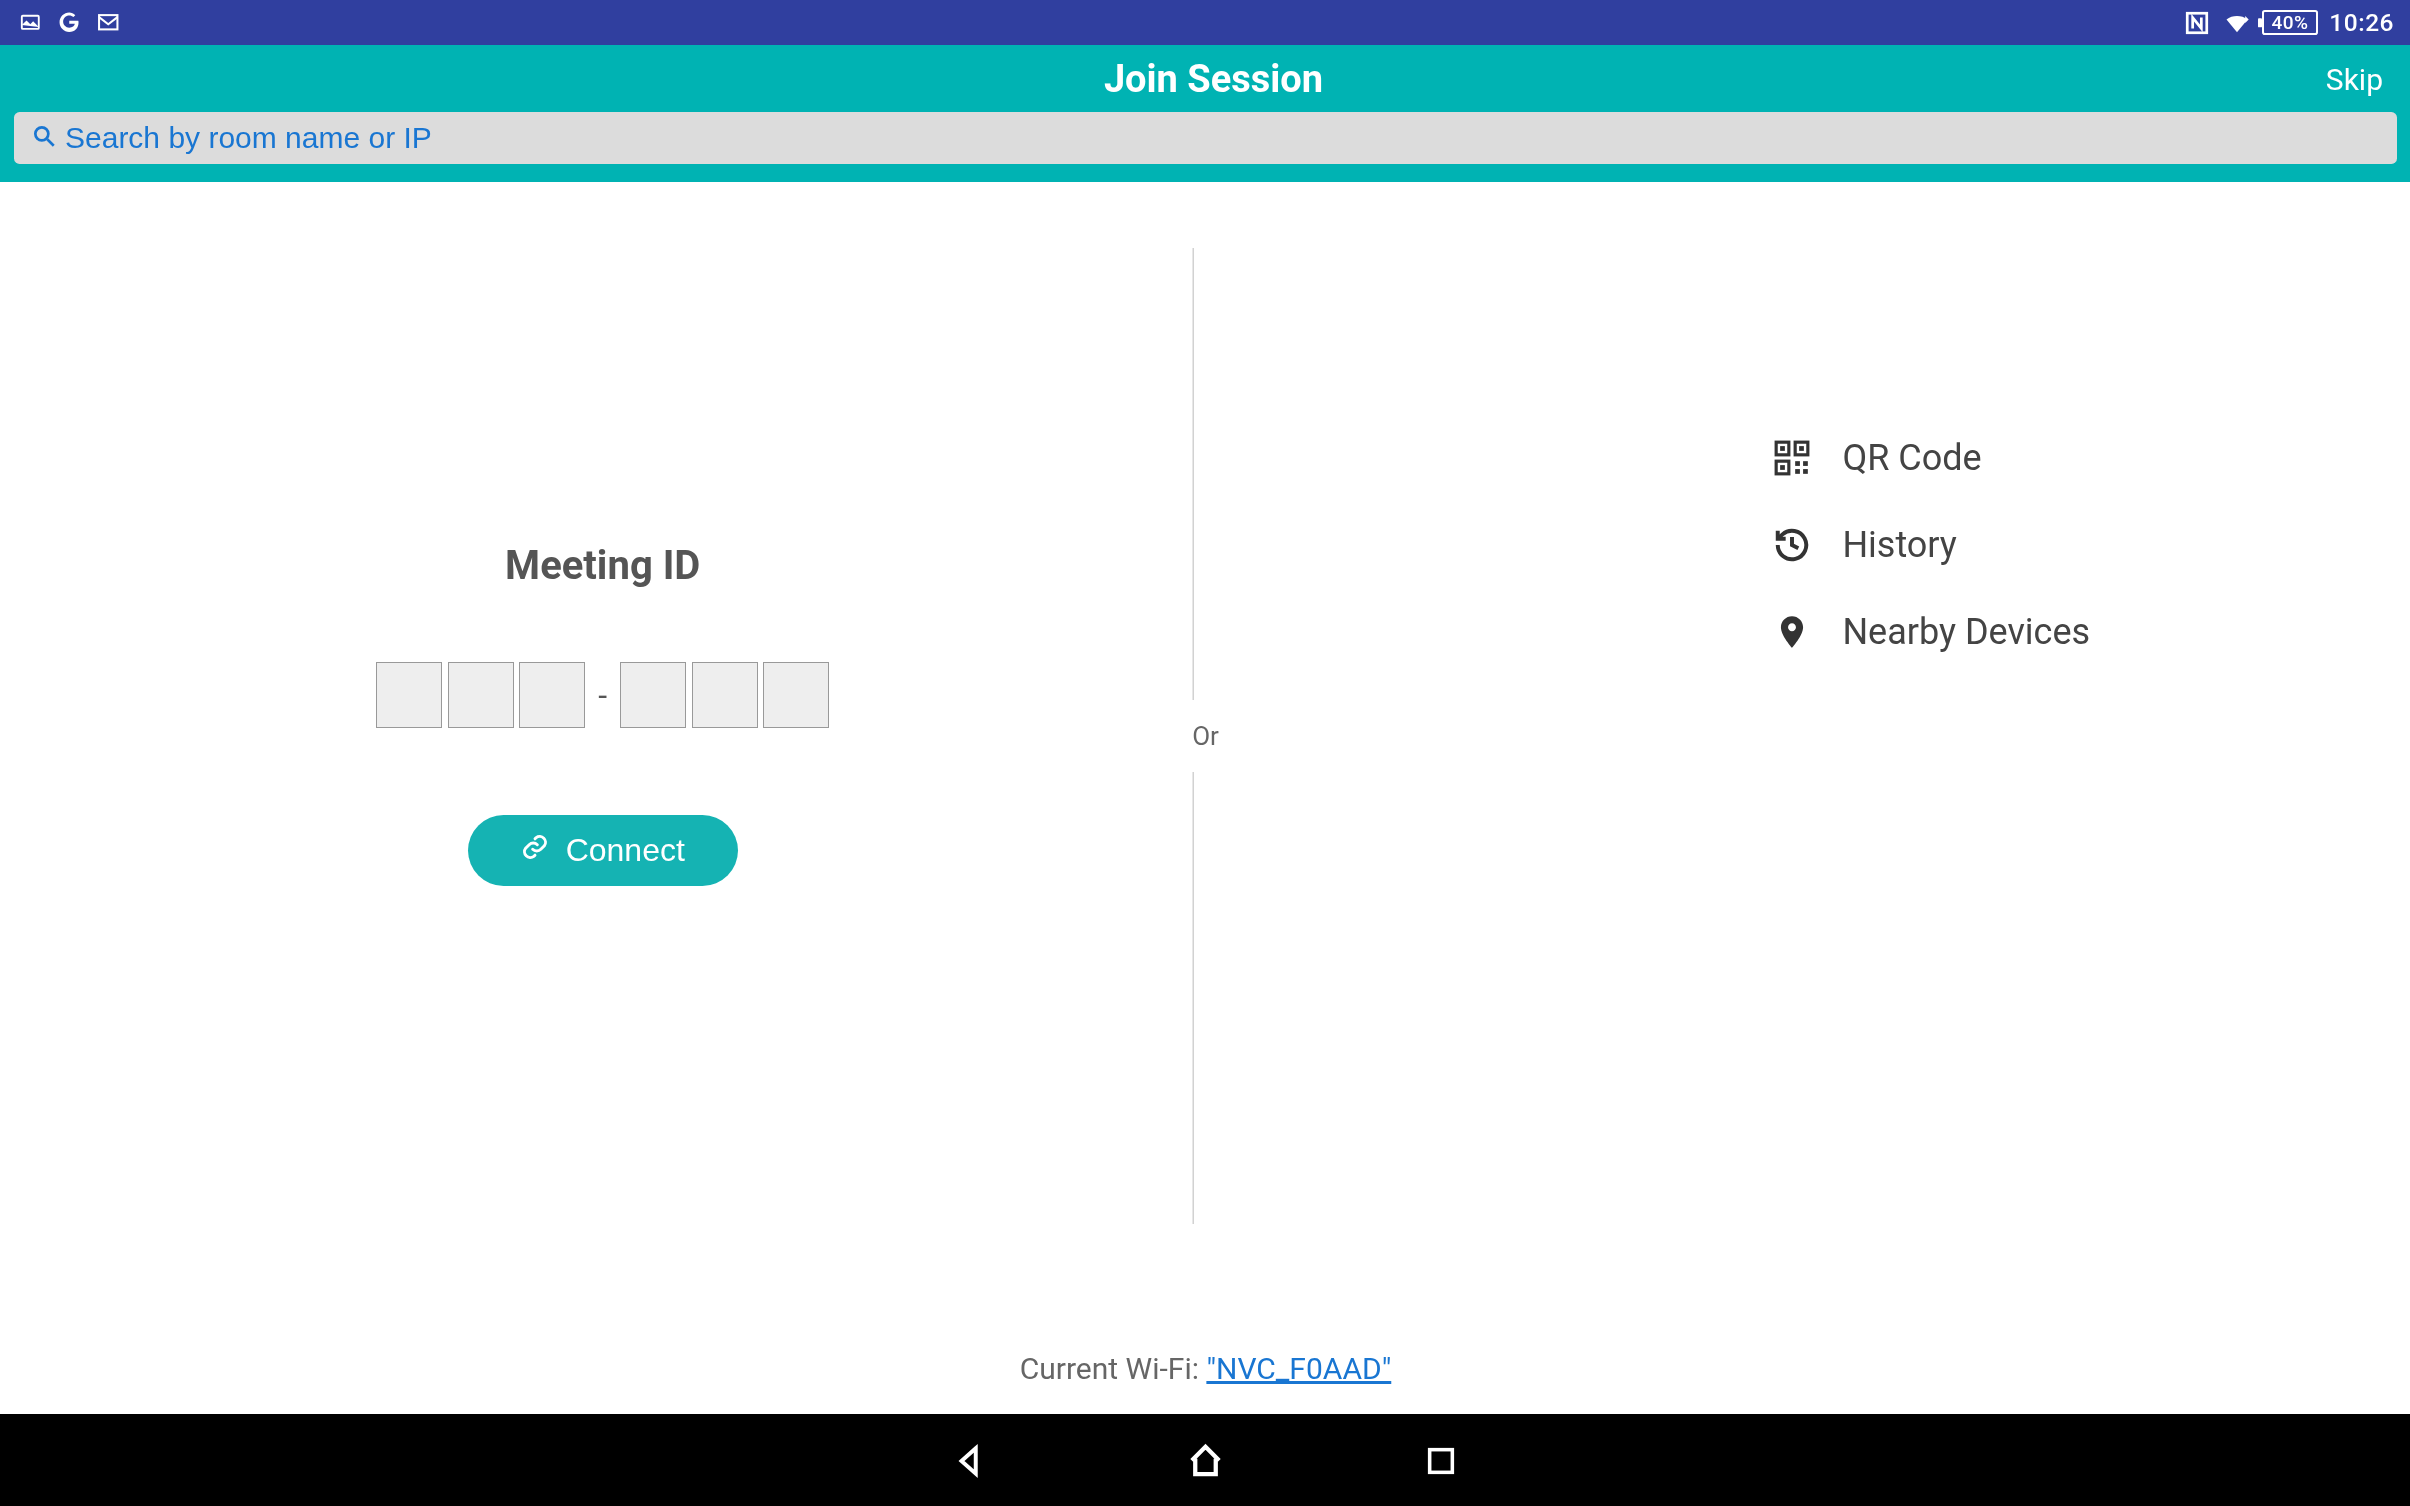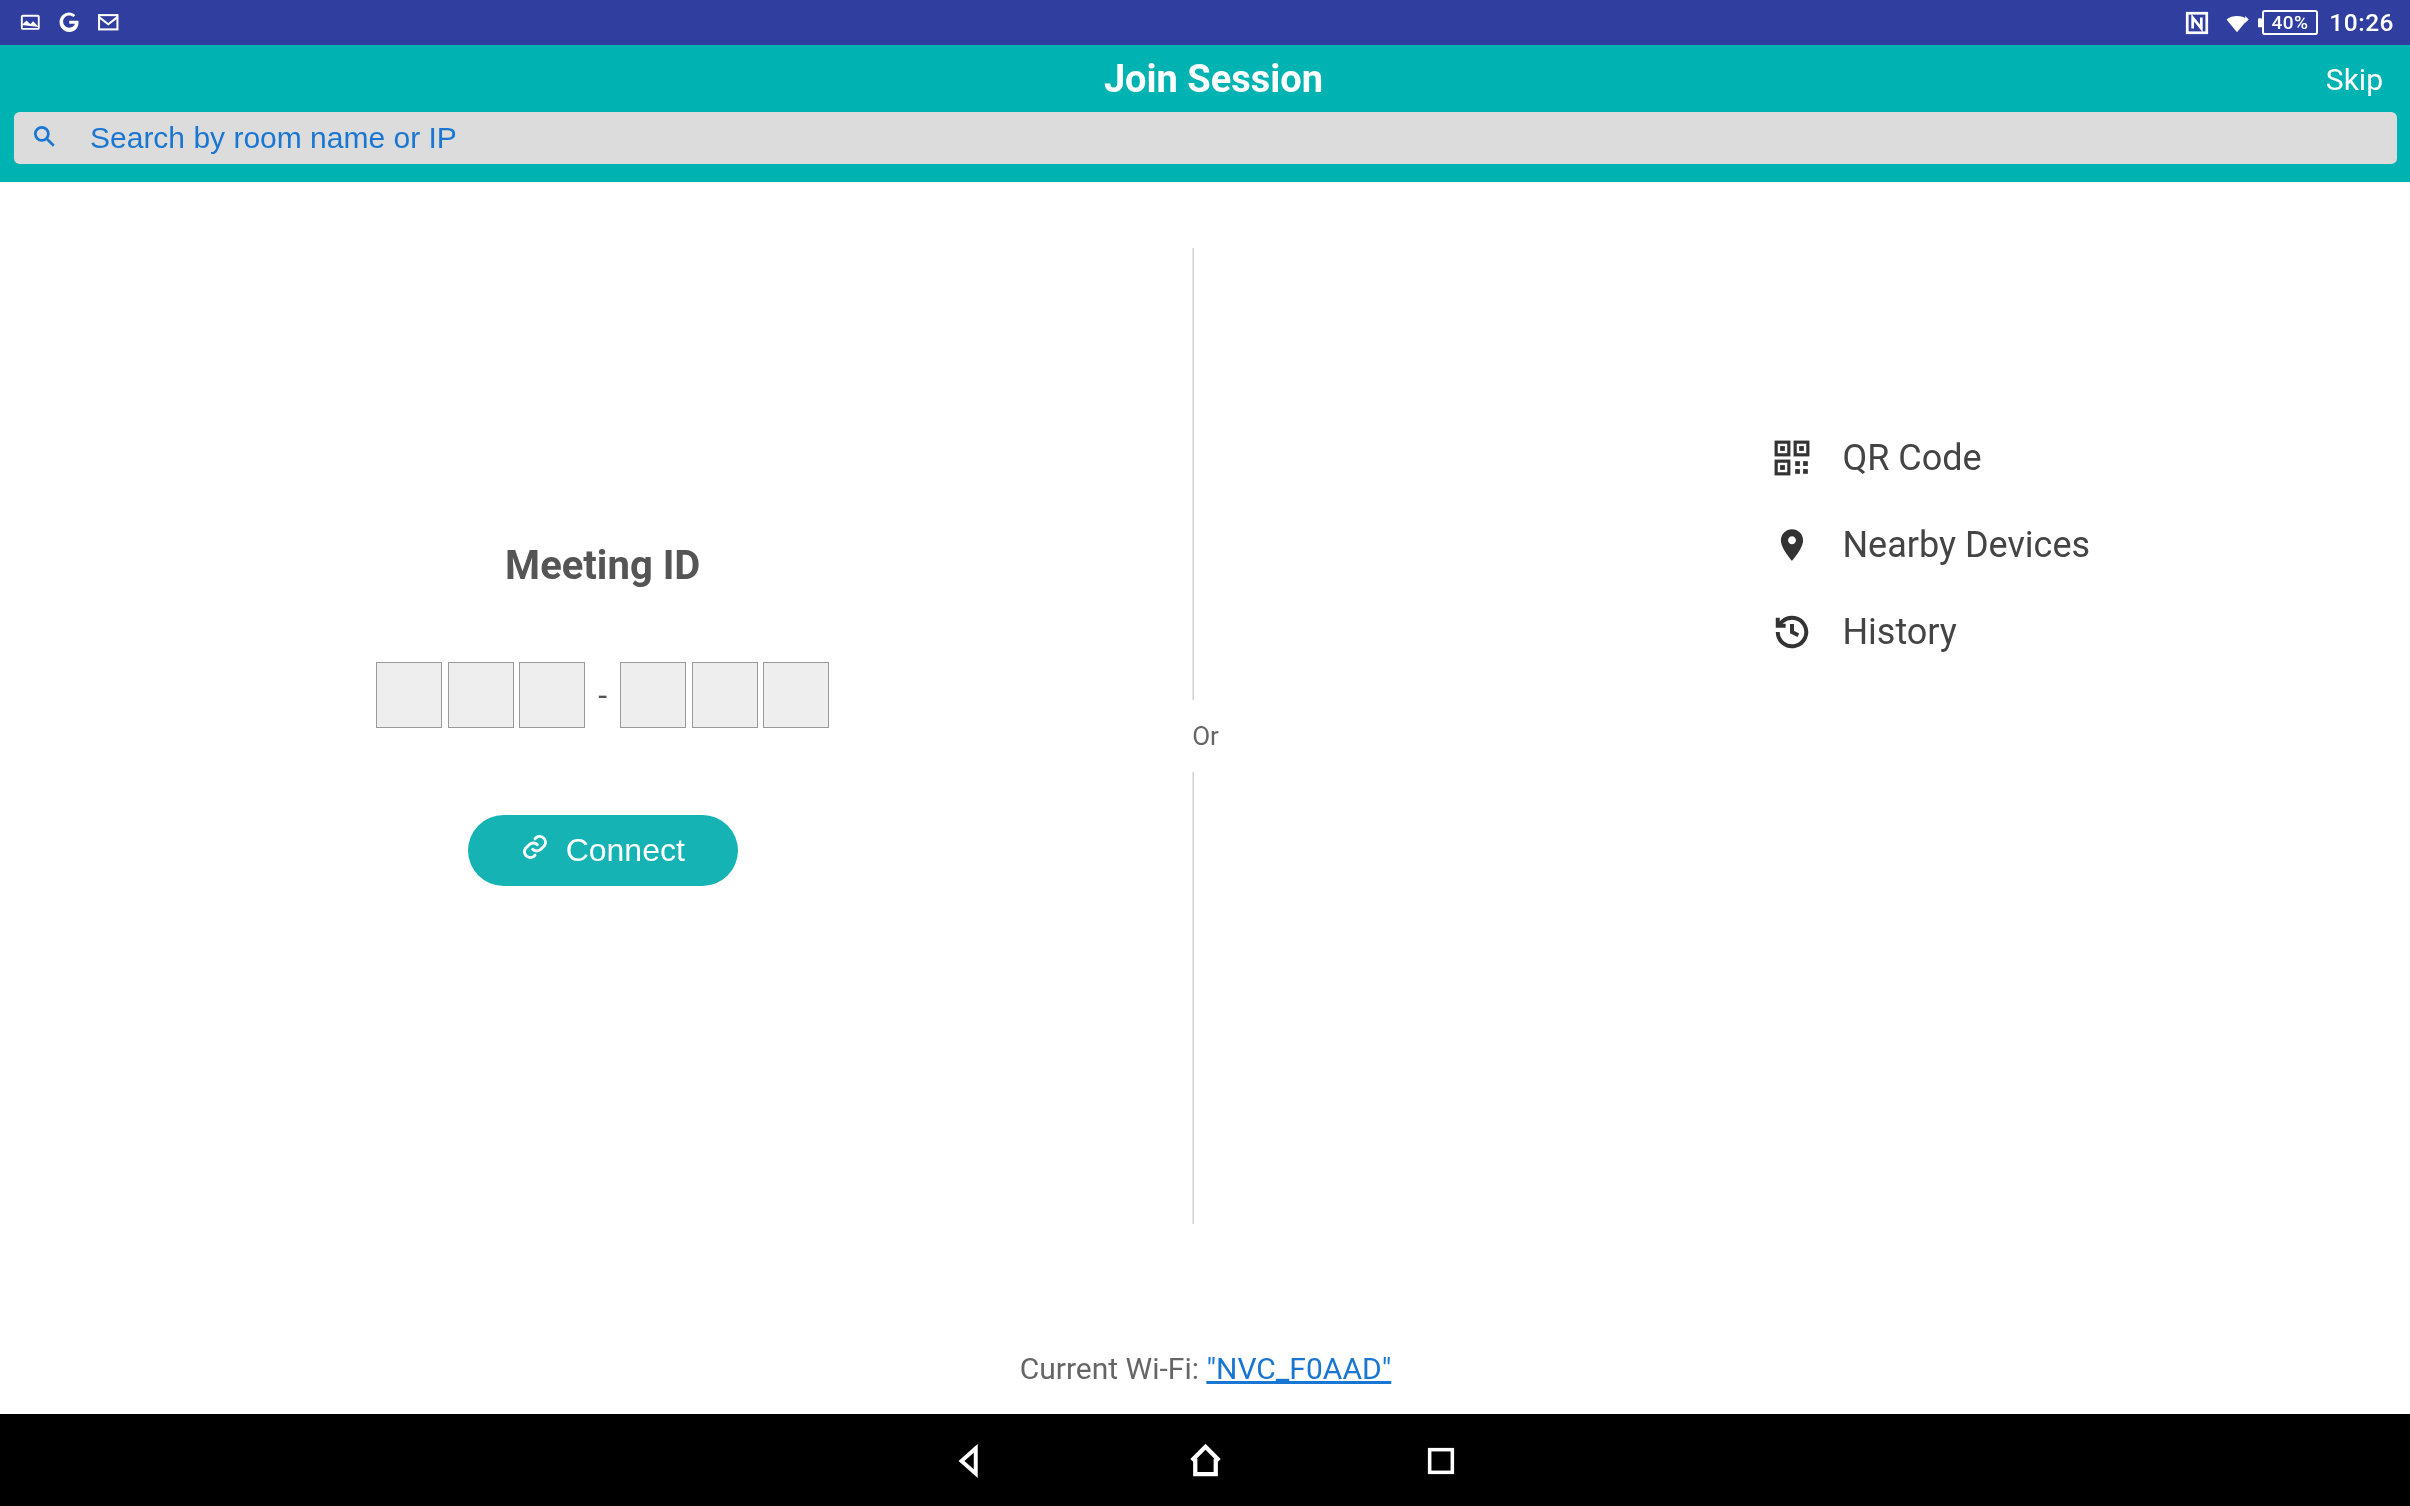--- a/index.html
+++ b/index.html
@@ -26,21 +26,21 @@
     height: 137px;
     background: #00b3b3;
     display: flex;
     flex-direction: column;
     position: relative;
   }
   .app-bar-top { height: 67px; display:flex; align-items:center; justify-content:center; position:relative;margin-left:16px;}
   .app-title { color: #fff; font-size: 38px; font-weight: 700; }
   .skip { position: absolute; right: 28px; top: 50%; transform: translateY(-50%); color: #fff; font-size: 30px; font-weight: 400; cursor:pointer;}
   .search-wrap { padding: 0 14px 9.4px 14px; }
-  .search-bar { background: #dcdcdc; border-radius: 5.6px; height: 52px; display:flex; align-items:center; padding: 0 17px; gap: 33px;}
+  .search-bar { background: #dcdcdc; border-radius: 5.6px; height: 52px; display:flex; align-items:center; padding: 0 17px; gap: 8px;}
   .search-bar .mag { color: #1976d2; }
   .search-bar input { border:none; background:transparent; font-size: 30px; color:#1976d2; flex:1; outline:none;}
   .search-bar input::placeholder { color: #1976d2; opacity:1; }
   
   
   .main {
     height: 1232px;
     display: flex;
     position: relative;
     background: #fff;
@@ -177,35 +177,35 @@
               <rect x="14" y="14" width="3" height="3"></rect>
               <rect x="19" y="14" width="3" height="3"></rect>
               <rect x="14" y="19" width="3" height="3"></rect>
               <rect x="19" y="19" width="3" height="3"></rect>
             </svg>
         </span>
         <span class="olabel">QR Code</span>
       </div>
       <div class="opt-row">
         <span class="oicon">
-          <svg viewBox="0 0 24 24" width="38" height="38" fill="#333">
-              <path d="M12 2C8.1 2 5 5.1 5 9c0 5.2 7 13 7 13s7-7.8 7-13c0-3.9-3.1-7-7-7zm0 9.5c-1.4 0-2.5-1.1-2.5-2.5S10.6 6.5 12 6.5s2.5 1.1 2.5 2.5S13.4 11.5 12 11.5z"></path>
-            </svg>
-        </span>
-        <span class="olabel">Nearby Devices</span>
-      </div>
-      <div class="opt-row">
-        <span class="oicon">
           <svg viewBox="0 0 24 24" width="38" height="38" fill="none" stroke="#333" stroke-width="2.5">
               <path d="M3 12a9 9 0 1 0 3-6.7L3 8"></path>
               <polyline points="3 3 3 8 8 8"></polyline>
               <polyline points="12 7 12 12 16 14"></polyline>
             </svg>
         </span>
         <span class="olabel">History</span>
+      </div>
+      <div class="opt-row">
+        <span class="oicon">
+          <svg viewBox="0 0 24 24" width="38" height="38" fill="#333">
+              <path d="M12 2C8.1 2 5 5.1 5 9c0 5.2 7 13 7 13s7-7.8 7-13c0-3.9-3.1-7-7-7zm0 9.5c-1.4 0-2.5-1.1-2.5-2.5S10.6 6.5 12 6.5s2.5 1.1 2.5 2.5S13.4 11.5 12 11.5z"></path>
+            </svg>
+        </span>
+        <span class="olabel">Nearby Devices</span>
       </div>
     </div>
   </div>
 
   <div class="wifi-line">
     <span>Current Wi-Fi: </span><a href="#">"NVC_F0AAD"</a>
   </div>
 </div>
 
 <div class="nav-bar">

